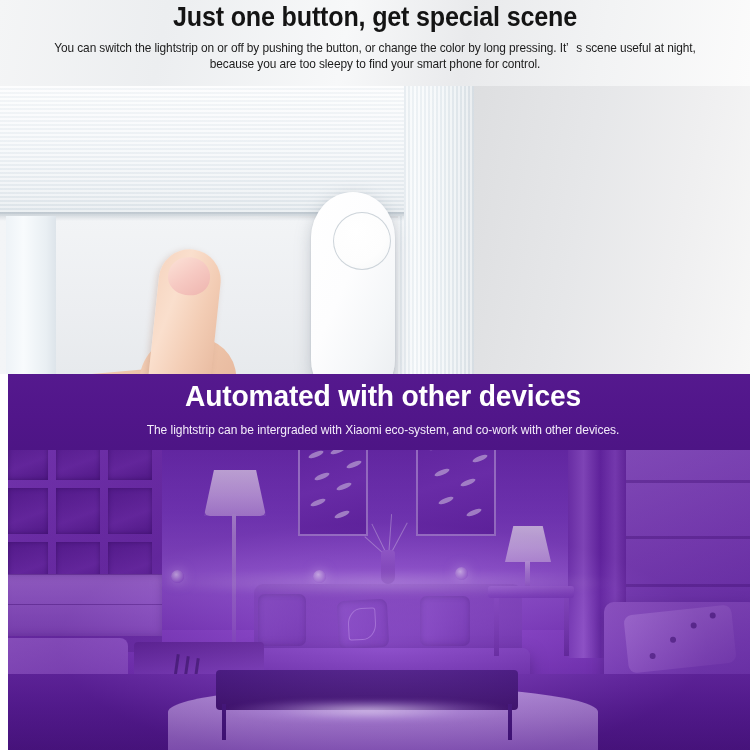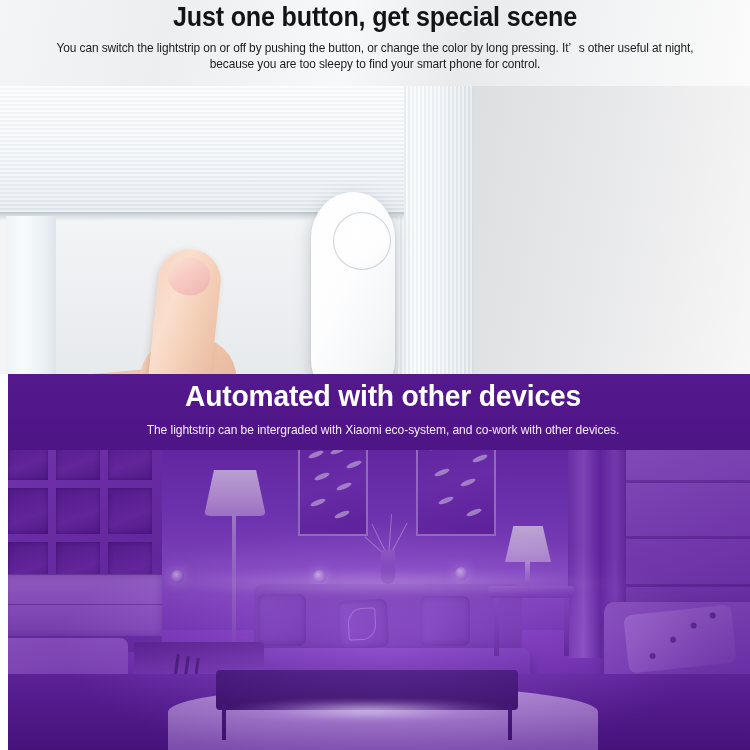--- a/index.html
+++ b/index.html
@@ -201,21 +201,21 @@
 
 <div class="page">
 
   <section class="sec1">
 
     <div class="sec1-textband"></div>
 
     <h1 class="sec1-title">Just one button, get special scene</h1>
 
     <p class="sec1-sub">
-      <span>You can switch the lightstrip on or off by pushing the button, or change the color by long pressing. It’</span><span class="nbspgap"></span><span>s other</span>
+      <span>You can switch the lightstrip on or off by pushing the button, or change the color by long pressing. It’</span><span class="nbspgap"></span><span>s scene</span>
       <span>useful at night, because you are too sleepy to find your smart phone for control.</span>
     </p>
 
     <div class="photo1">
       <div class="wall-right"></div>
       <div class="lowerwall"></div>
       <div class="trim-v"></div>
       <div class="mantel"></div>
       <div class="mantel-shadow"></div>
       <div class="post-v"></div>

